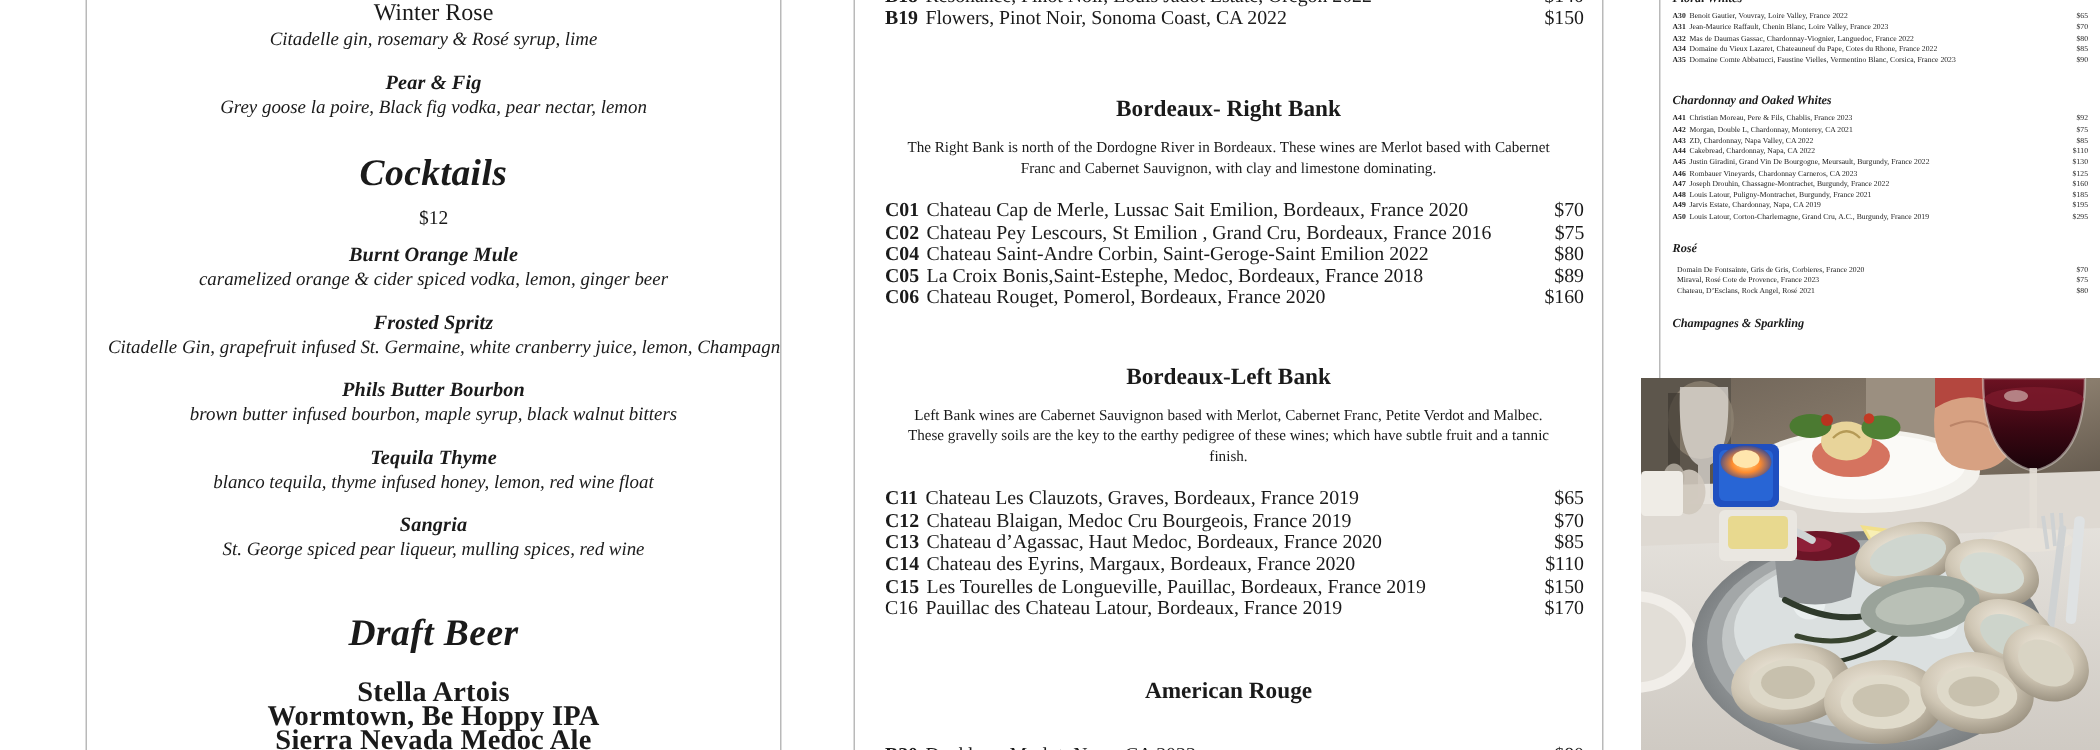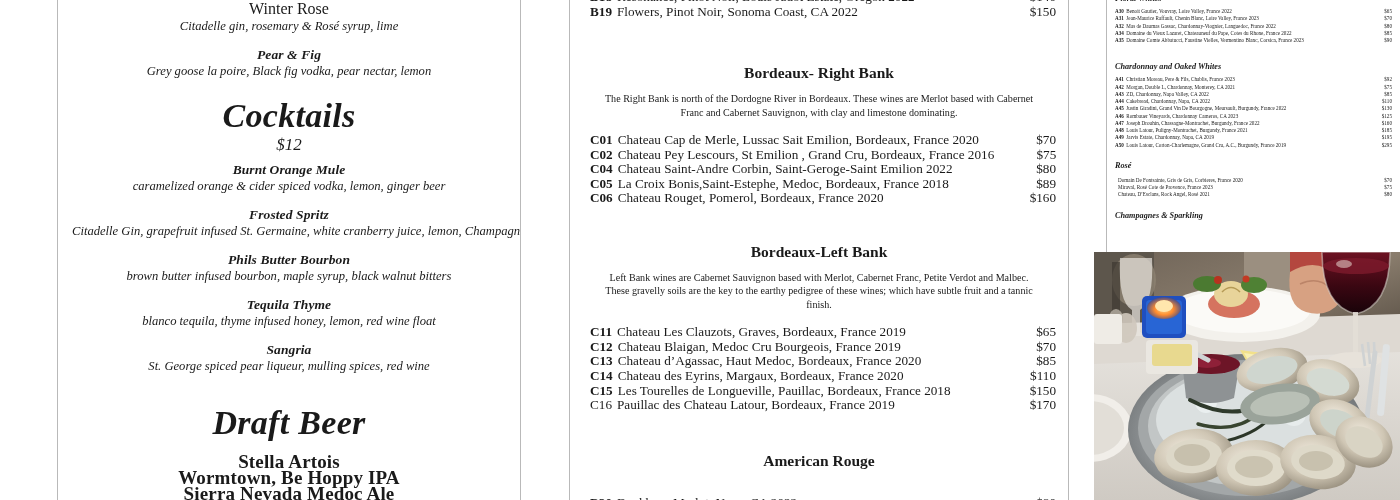--- a/index.html
+++ b/index.html
@@ -51,27 +51,26 @@
     font-size: 12.6px;
     line-height: 17px;
     white-space: nowrap;
   }
   .drink-block { margin-bottom: 11px; }
   .drink-block.first { margin-top: 0; }
 
   .section-title {
     font-style: italic;
     font-weight: bold;
-    font-size: 34px;
+    font-size: 25px;
     line-height: 30px;
     letter-spacing: .3px;
   }
   .price-note {
-    font-style: italic;
-    font-size: 17px;
+    font-size: 13px;
     line-height: 16px;
     margin-top: 6px;
     margin-bottom: 8px;
   }
   .beer-list {
     list-style: none;
     font-weight: bold;
     font-size: 19px;
     line-height: 15.8px;
     letter-spacing: .15px;
@@ -283,21 +282,21 @@
           <span class="desc">Chateau  d’Agassac, Haut Medoc, Bordeaux, France 2020</span>
           <span class="price">$85</span>
         </div>
         <div class="wine-row">
           <span class="code">C14</span>
           <span class="desc">Chateau des Eyrins, Margaux, Bordeaux, France 2020</span>
           <span class="price">$110</span>
         </div>
         <div class="wine-row">
           <span class="code">C15</span>
-          <span class="desc">Les Tourelles de Longueville, Pauillac, Bordeaux, France 2018</span>
+          <span class="desc">Les Tourelles de Longueville, Pauillac, Bordeaux, France 2019</span>
           <span class="price">$150</span>
         </div>
         <div class="wine-row">
           <span class="code plain">C16</span>
           <span class="desc">Pauillac des Chateau Latour, Bordeaux, France 2019</span>
           <span class="price">$170</span>
         </div>
       </div>
 
       <div style="height:38px"></div>

